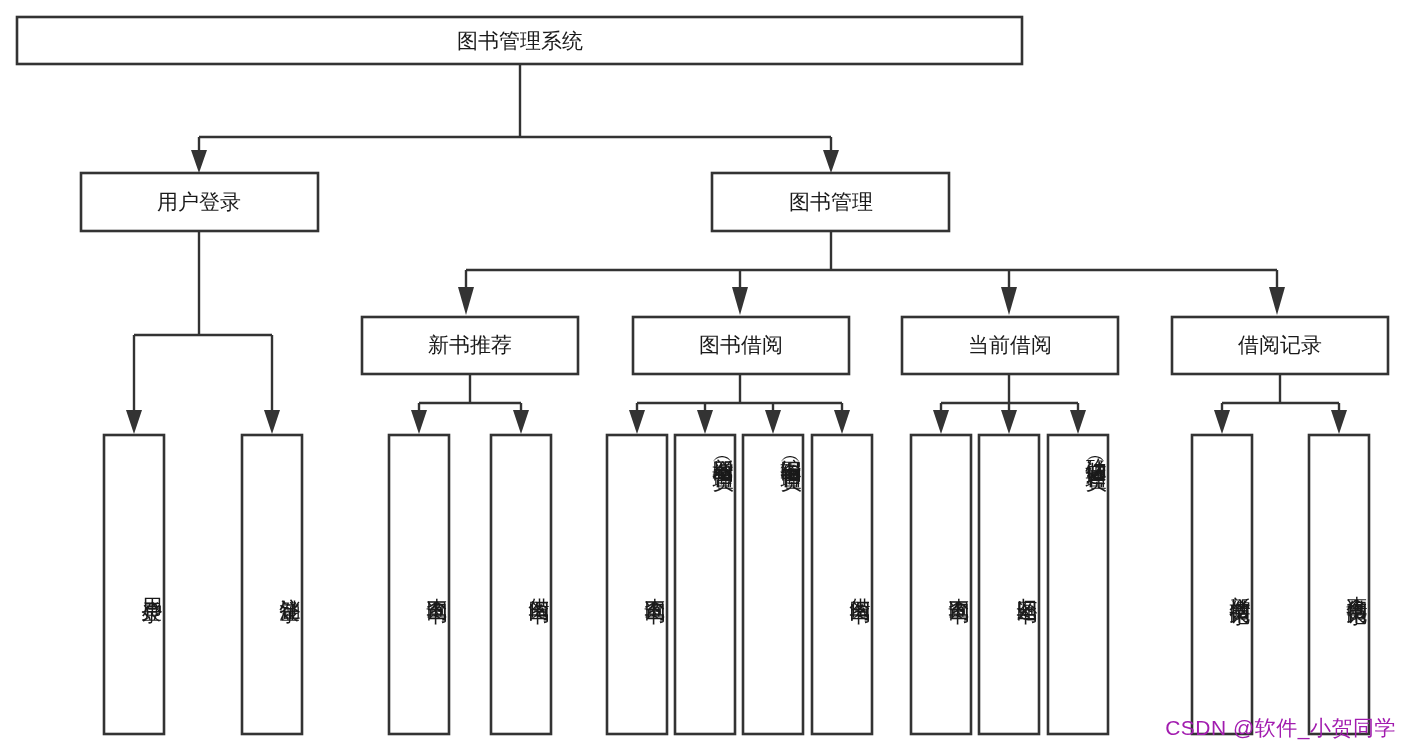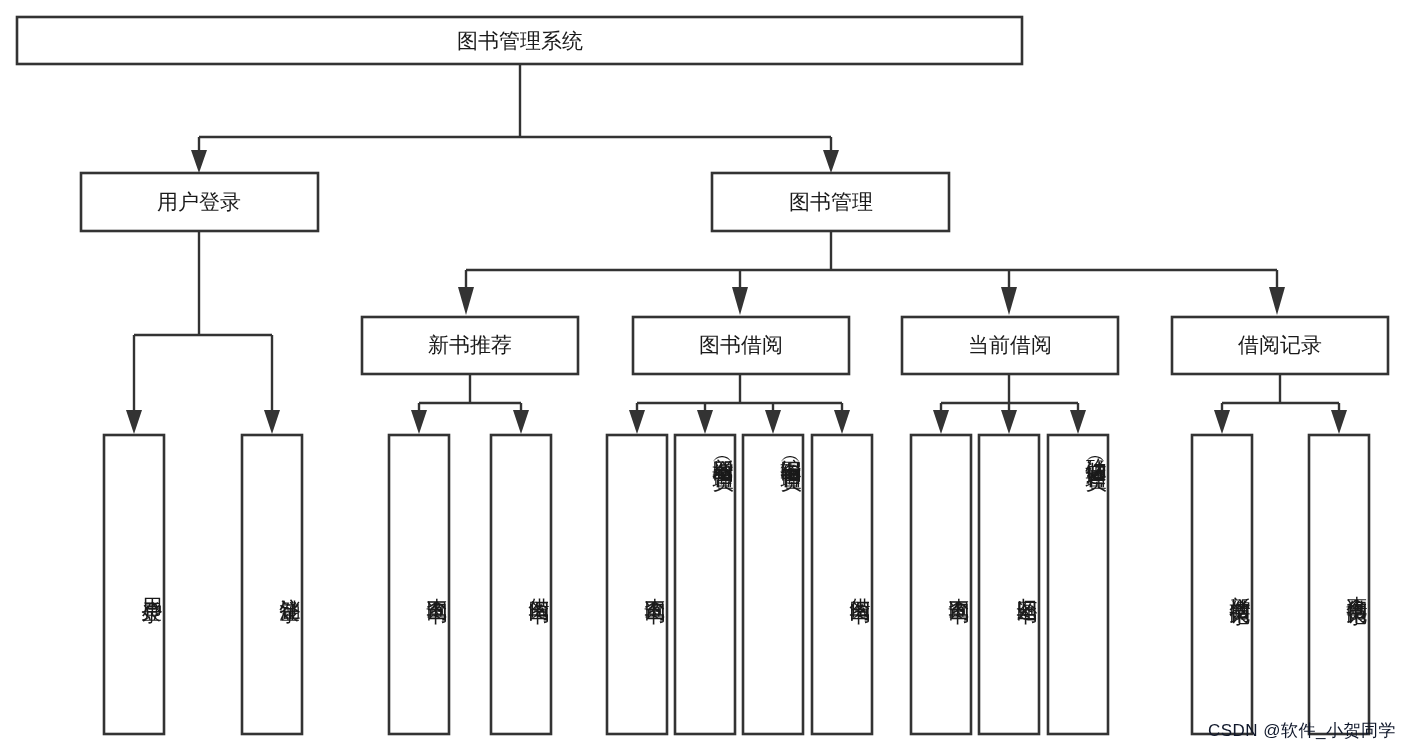--- a/index.html
+++ b/index.html
@@ -76,22 +76,22 @@
     justify-content: center;
     pointer-events: none;
   }
   .leaf-label.center { justify-content: center; }
   .leaf-label.top { justify-content: flex-start; }
   #watermark {
     position: absolute;
     right: 9px;
     bottom: 5px;
     font-family: "Liberation Sans", "DejaVu Sans", sans-serif;
-    font-size: 17px;
-    color: #0f172a;
+    font-size: 21px;
+    color: #a21caf;
     letter-spacing: 0.5px;
     white-space: nowrap;
     user-select: none;
   }
 </style>
 </head>
 <body>
 
 <div id="diagram-root">
 

